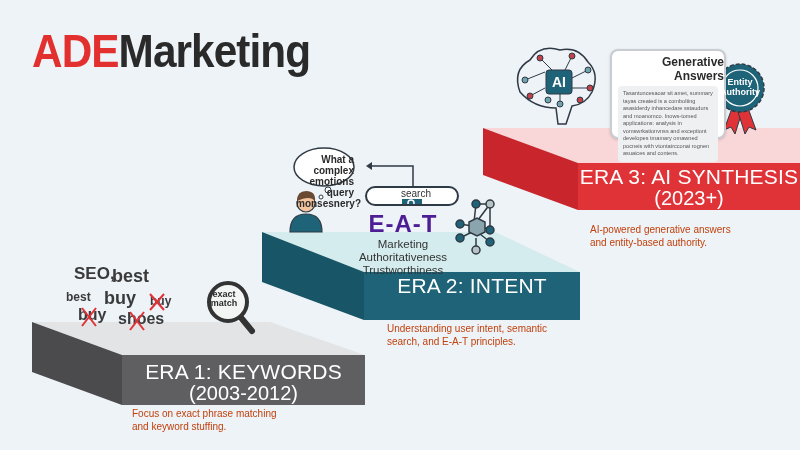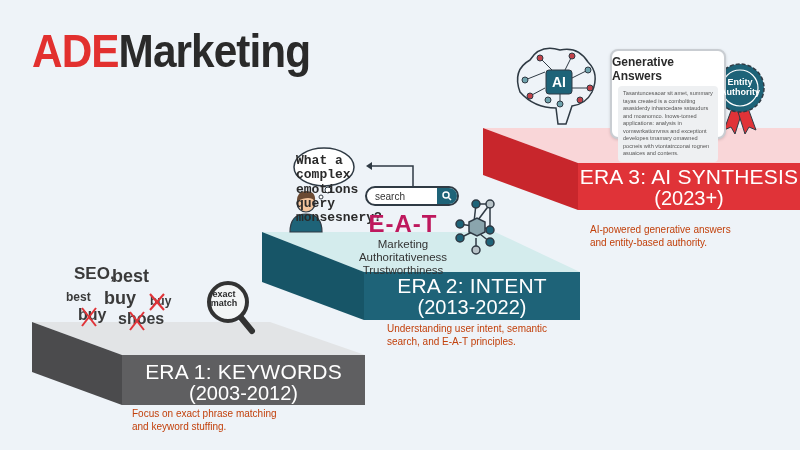--- a/index.html
+++ b/index.html
@@ -6,30 +6,30 @@
   body { width:800px; height:450px; overflow:hidden; background:#eef3f8; font-family:"Liberation Sans", sans-serif; position:relative; }
   .abs { position:absolute; }
   .logo { left:32px; top:28px; font-size:46px; font-weight:bold; letter-spacing:-1px; line-height:1; font-family:"Liberation Sans", sans-serif; transform:scaleX(0.92); transform-origin:left; }
   .logo .ade { color:#e2302f; }
   .logo .mkt { color:#2a2a2a; }
   svg.steps { position:absolute; left:0; top:0; }
   .front-text { color:#fff; text-align:center; line-height:1.05; }
   .front-text .t { font-weight:normal; font-size:21px; letter-spacing:0.2px; }
   .front-text .y { font-size:20px; }
   .desc { color:#c2410c; font-size:10px; line-height:1.25; }
-  .eat-title { font-weight:bold; font-size:24px; color:#be185d; letter-spacing:1px; text-align:center; }
+  .eat-title { font-weight:bold; font-size:24px; color:#4c1d95; letter-spacing:1px; text-align:center; }
   .eat-list { font-size:11.5px; color:#333; text-align:center; line-height:1.15; }
   .kw { font-weight:bold; color:#3a3a3a; }
   .card { background:#fff; border:2px solid #c9cdd2; border-radius:8px; box-shadow:0 1px 3px rgba(0,0,0,0.15); }
-  .card .ct { font-weight:bold; font-size:12px; color:#2a2a2a; text-align:left; }
+  .card .ct { font-weight:bold; font-size:12px; color:#2a2a2a; text-align:right; }
   .card .cb { background:#eef0f2; border-radius:4px; font-size:5.6px; color:#555; line-height:1.35; padding:4px 5px; margin:3px 6px; }
-  .search { border:2px solid #2f3a44; border-radius:12px; background:#fff; height:16px; display:flex; align-items:center; overflow:hidden; }
+  .search { border:2px solid #2f3a44; border-radius:12px; background:#fff; height:16px; display:flex; align-items:center; overflow:hidden;flex-direction:column; }
   .search .st { flex:1; font-size:10px; color:#333; padding-left:8px; }
   .search .sb { width:20px; height:16px; background:#1e6378; display:flex; align-items:center; justify-content:center; }
-  .bubble-text { font-size:13px; font-weight:bold; color:#2a2a2a; text-align:left; line-height:1.1;font-family:Liberation Mono, monospace; }
+  .bubble-text { font-size:10px; font-weight:bold; color:#2a2a2a; text-align:right; line-height:1.1; }
 </style>
 </head>
 <body>
 
 <div class="abs logo">
   <span class="ade">ADE</span><span class="mkt">Marketing</span>
 </div>
 
 <svg class="steps" width="800" height="450">
 
@@ -168,21 +168,20 @@
 <div class="abs" style="left:358px;top:210px;width:90px;">
   <div class="eat-title">E-A-T</div>
   <div class="eat-list">
     <div>Marketing</div>
     <div>Authoritativeness</div>
     <div>Trustworthiness</div>
   </div>
 </div>
 <div class="abs front-text" style="left:364px;top:275px;width:216px;">
   <div class="t">ERA 2: INTENT</div>
-  <div class="y">(2013-2022)</div>
 </div>
 <div class="abs desc" style="left:387px;top:323px;">
   <div>Understanding user intent, semantic</div>
   <div>search, and E-A-T principles.</div>
 </div>
 
 <div class="abs" style="left:546px;top:70px;width:26px;height:24px;color:#fff;font-weight:bold;font-size:14px;text-align:center;line-height:24px;">AI</div>
 <div class="abs card" style="left:610px;top:49px;width:112px;height:86px;">
   <div class="ct" style="margin-top:4px;">Generative Answers</div>
   <div class="cb">Tasantuncesaoar sit amet, summary tayas created is a combolting asasiderdy inhancedare sstaudurs and moanomco. Inows-tomed applications: analysis in vomswrkationvnss and exceptiont developes tmamary omawned pocneis with vtontatrcconai rognen asuaices and contens.</div>

